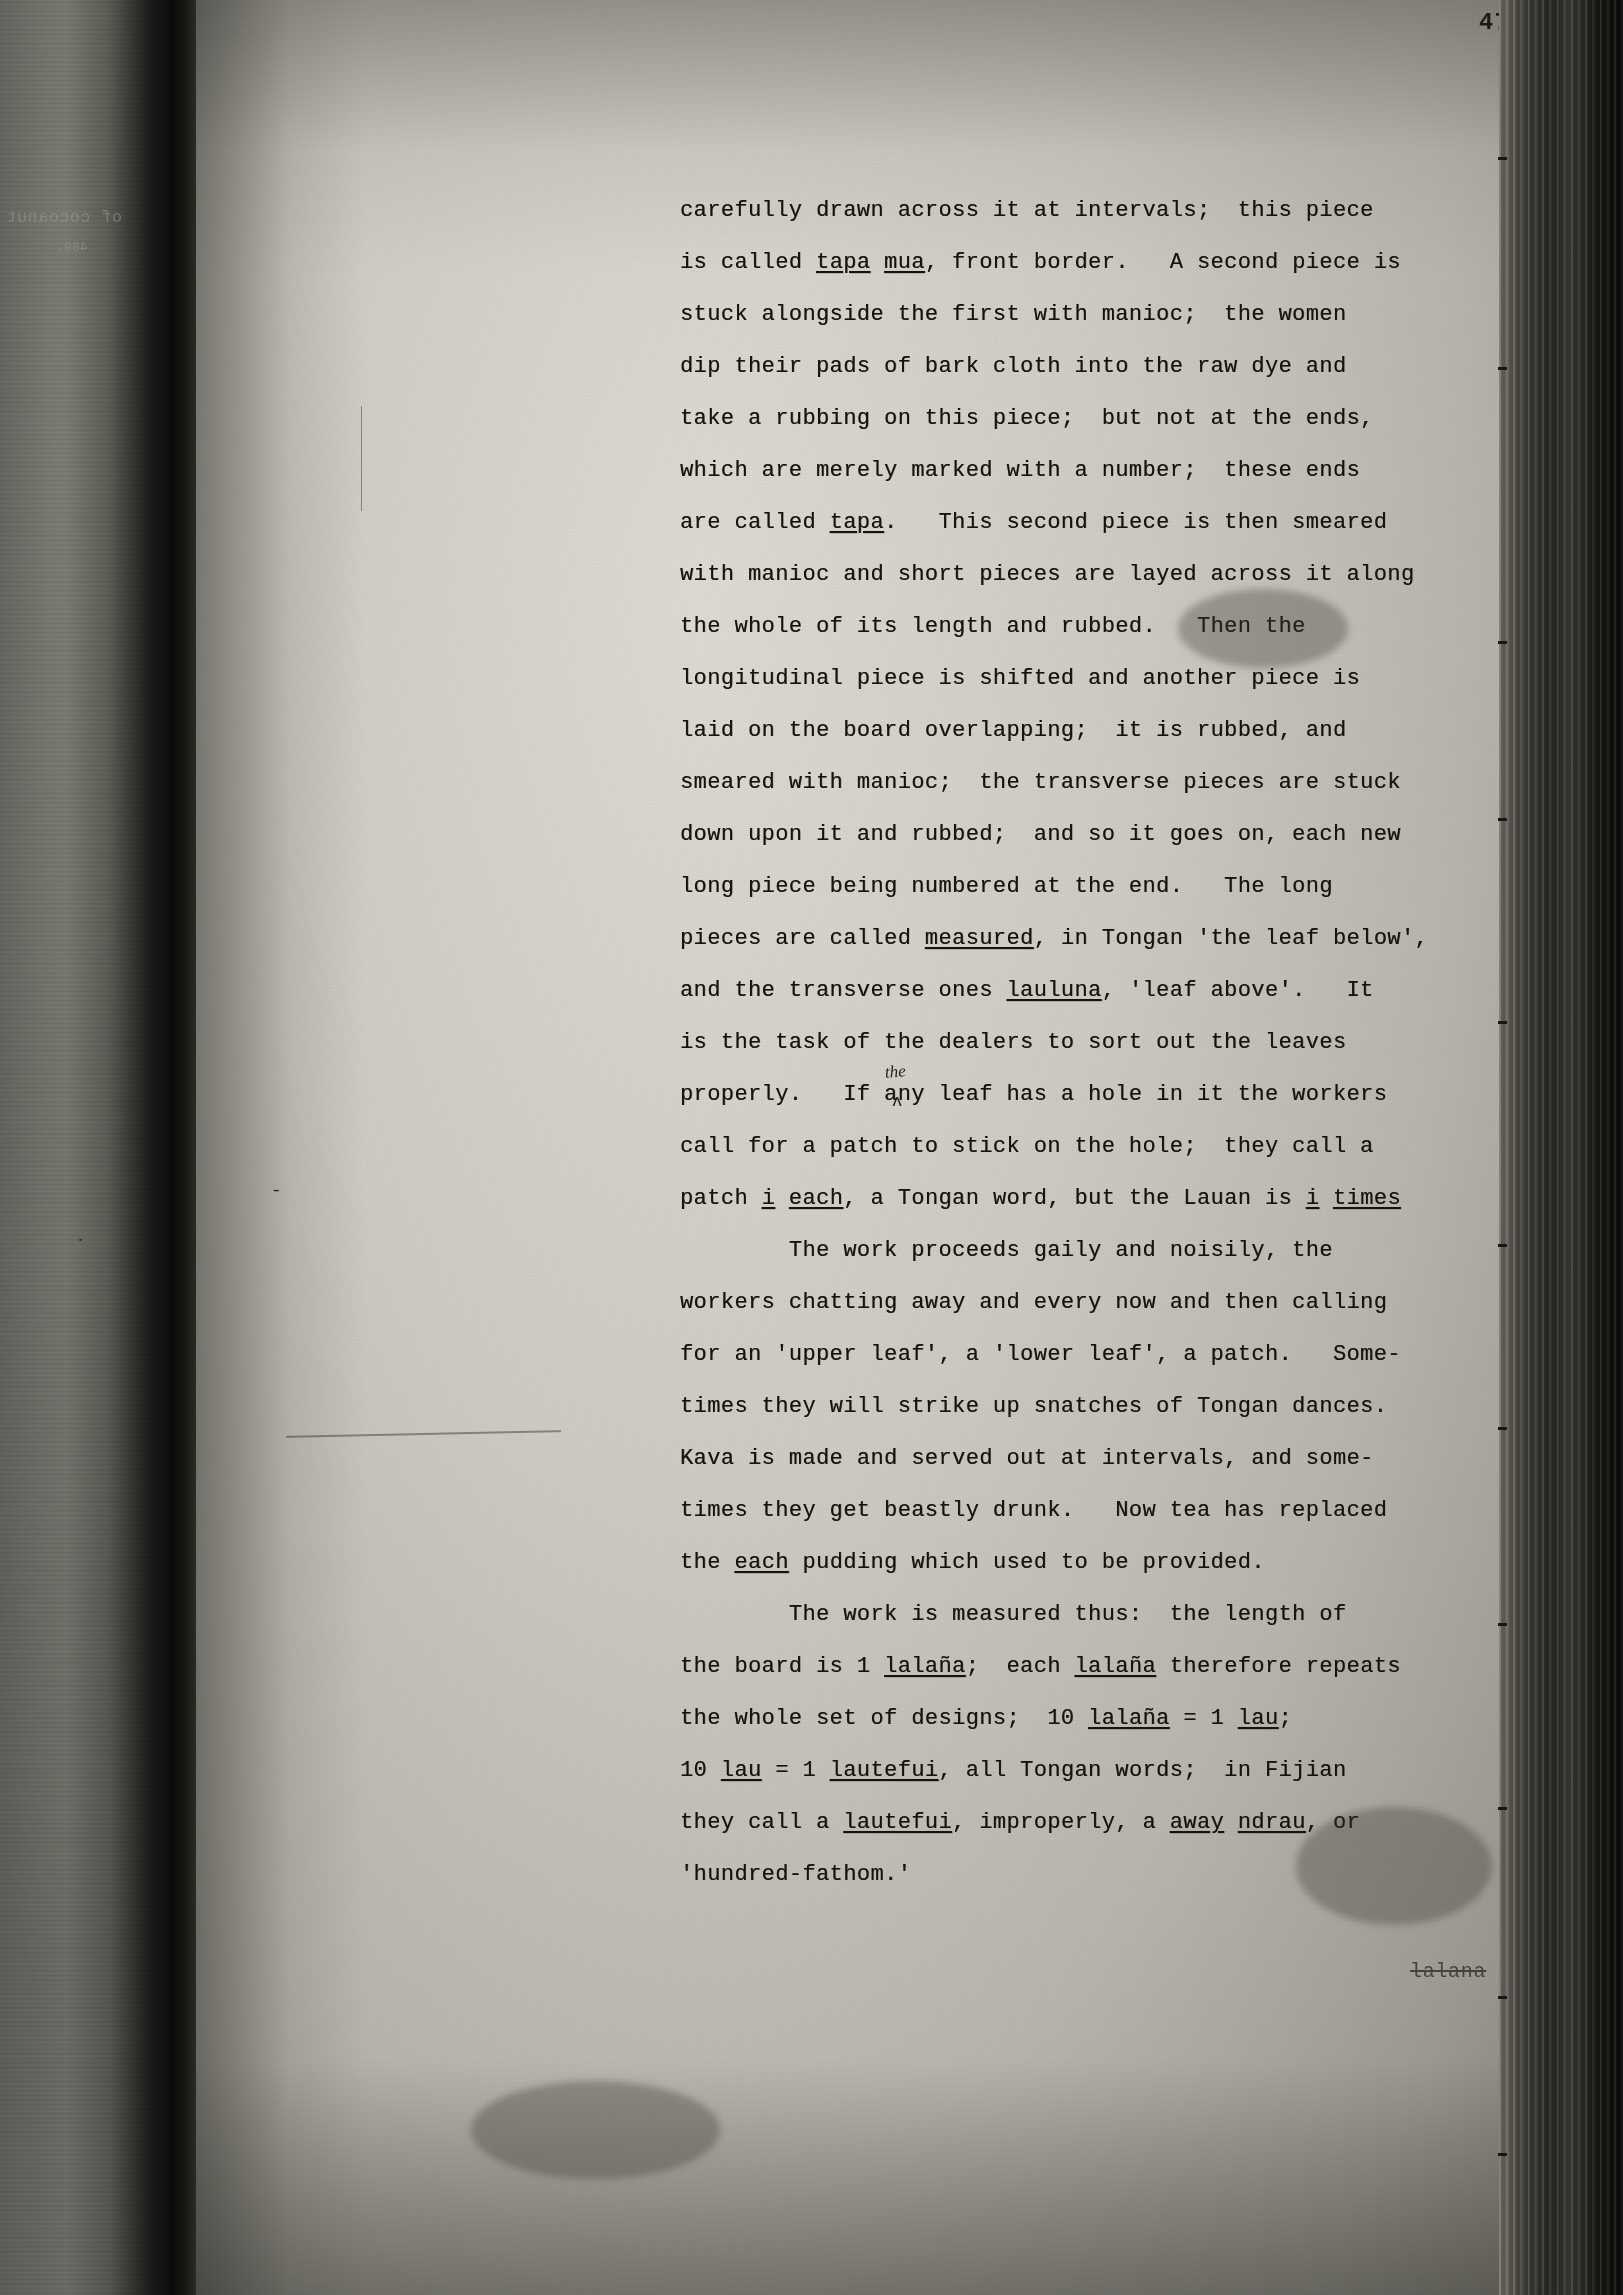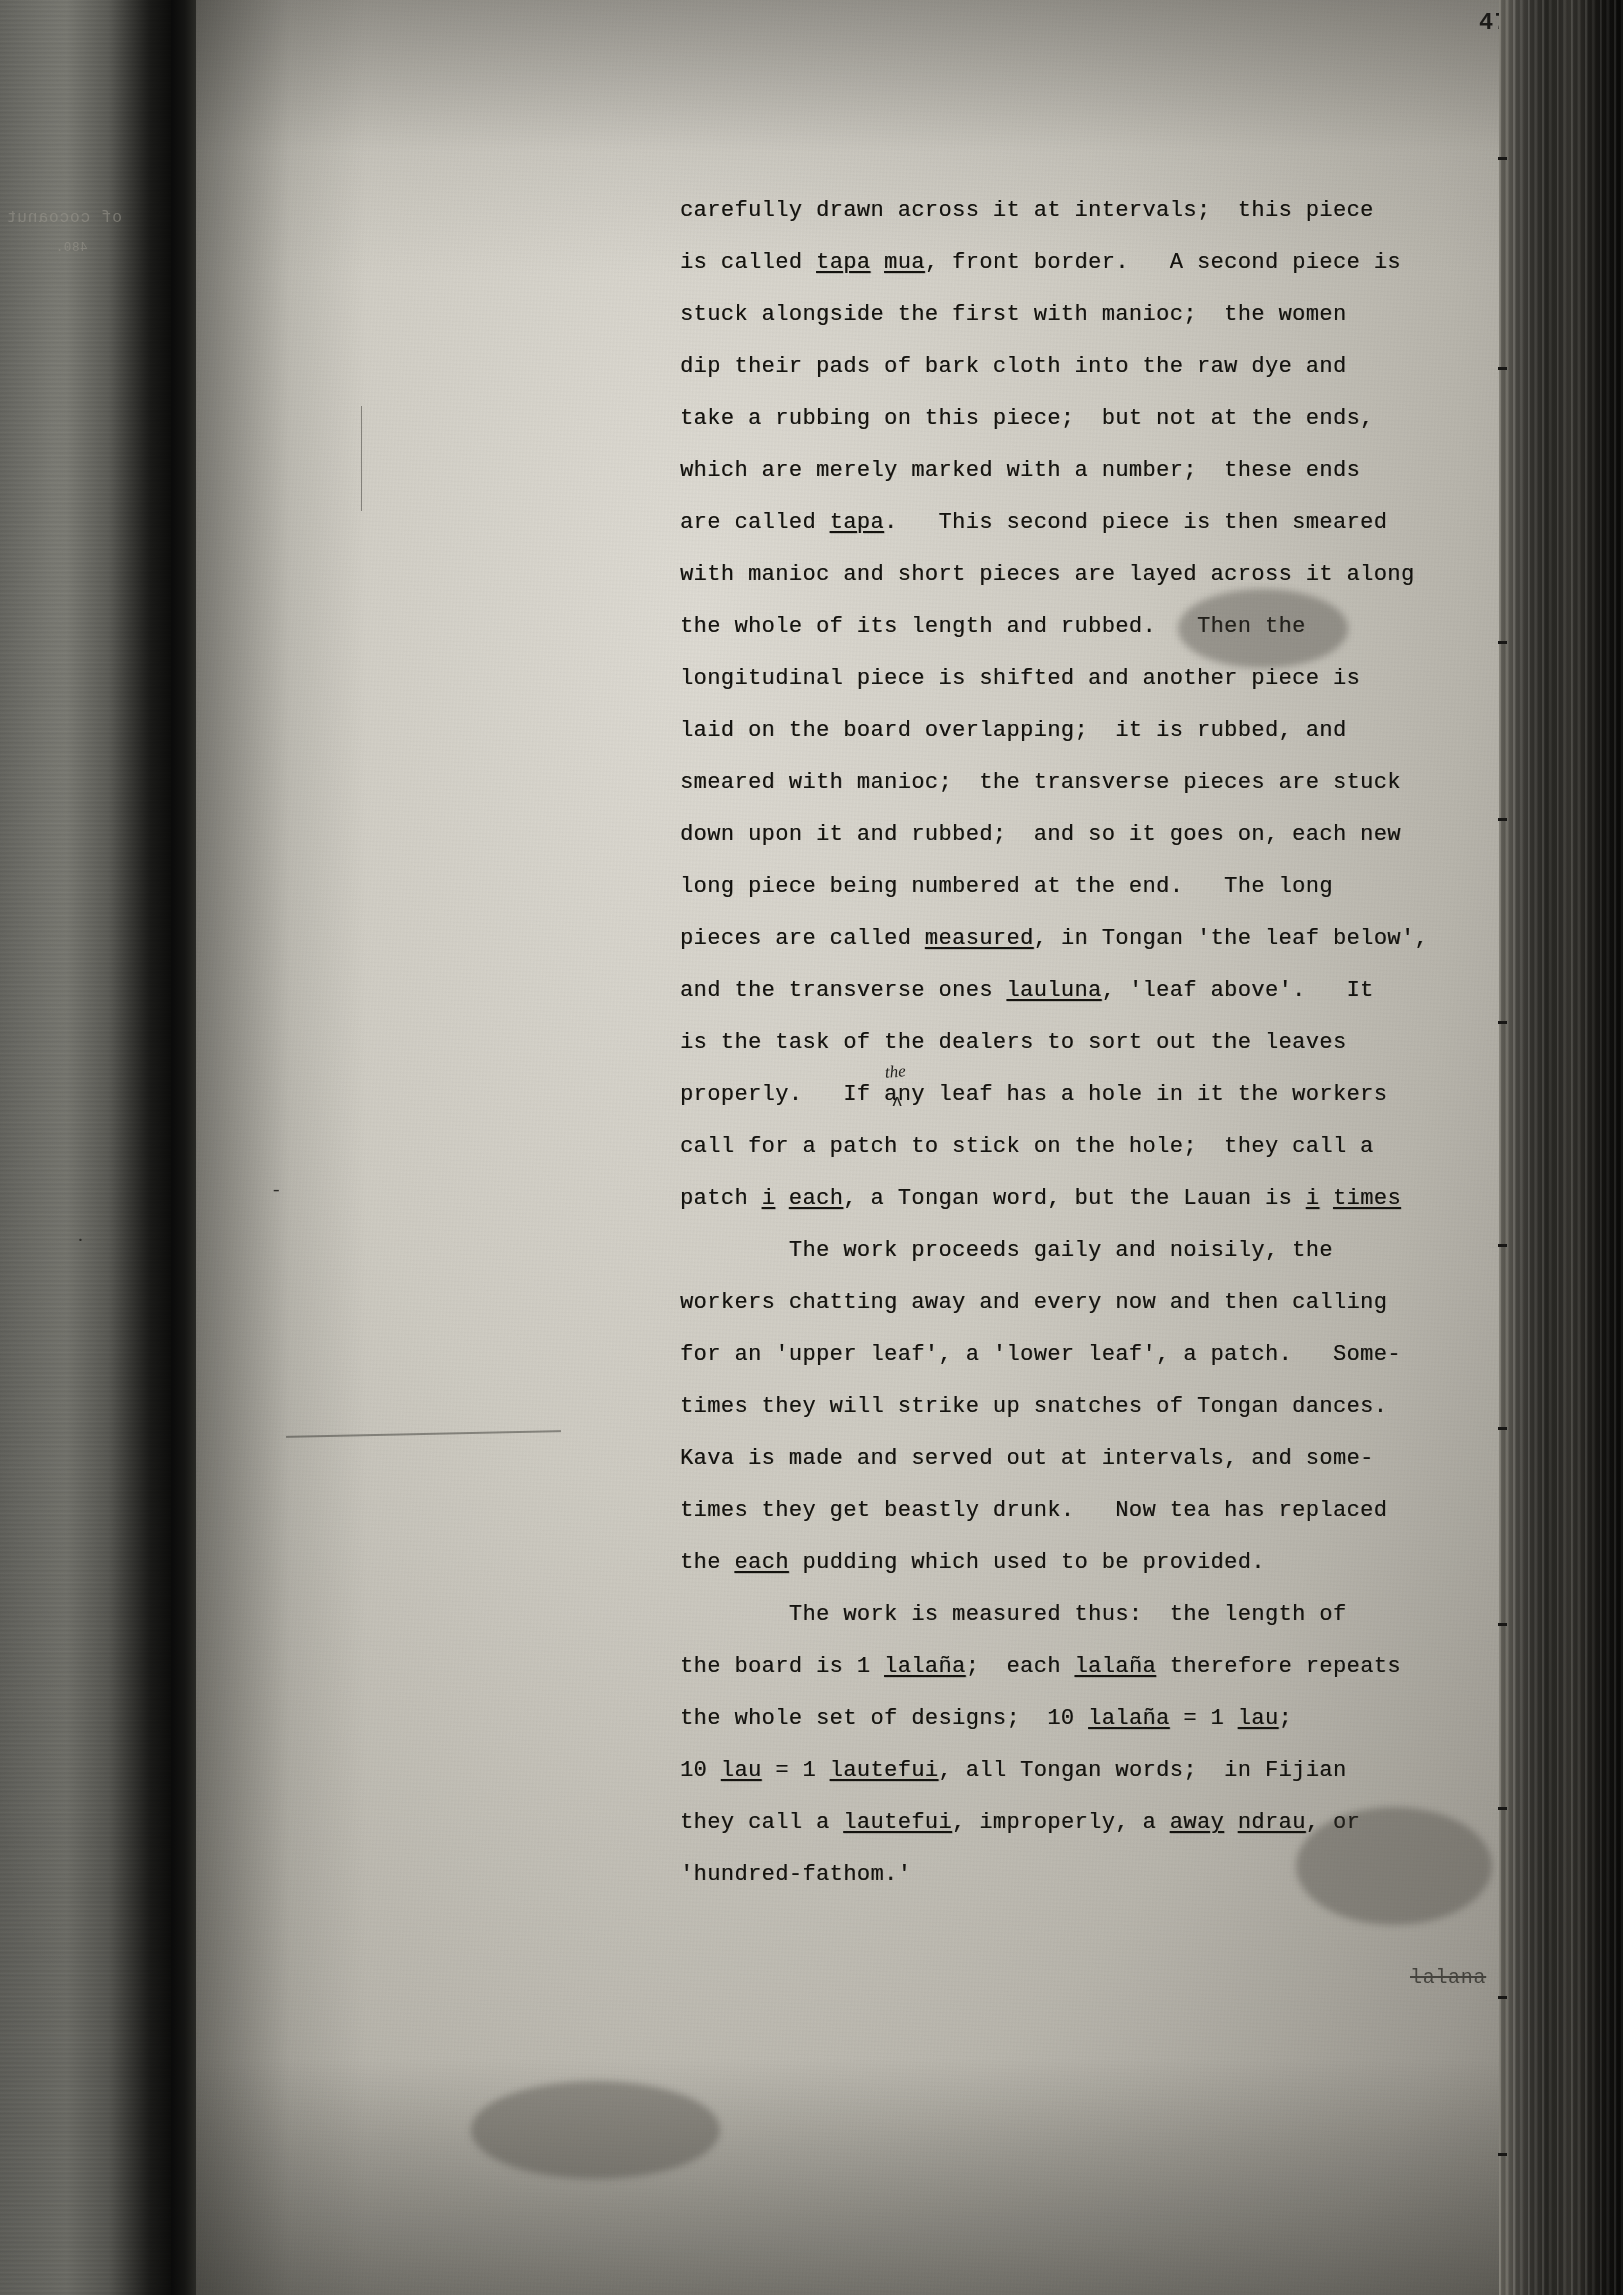--- a/index.html
+++ b/index.html
@@ -175,21 +175,20 @@
     font-family: "Liberation Serif", serif;
   }
   .strikeout {
     position: absolute;
     color: #2f2e29;
     font-size: 20px;
     letter-spacing: 0.7px;
     text-decoration: line-through;
     opacity: .8;
     font-family: "Liberation Mono", monospace;
-    margin-top: 6px;
   }
   .vline {
     position: absolute;
     width: 1.3px;
     background: rgba(70,68,62,0.55);
   }
 </style>
 </head>
 <body>
 

